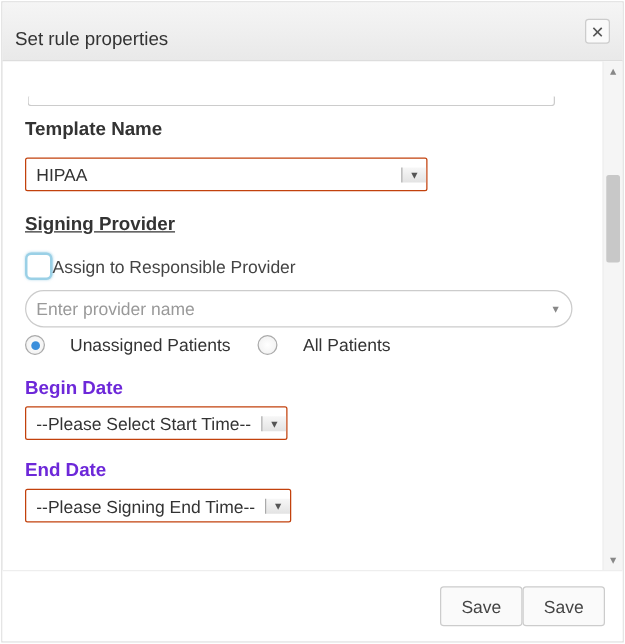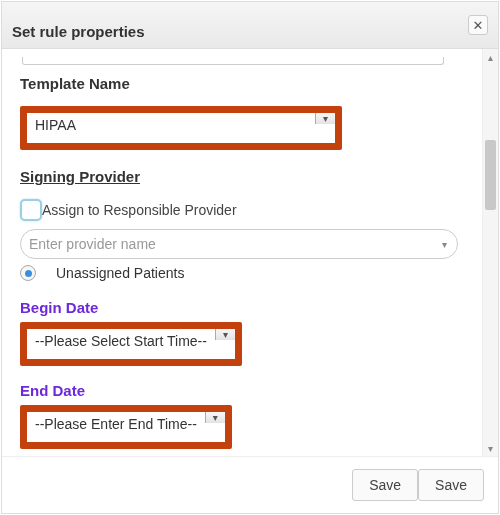--- a/index.html
+++ b/index.html
@@ -25,21 +25,21 @@
   }
   .titlebar {
     background: linear-gradient(#f5f5f5, #e9e9e9);
     border-bottom: 1px solid #ddd;
     padding: 8px 10px;
     display: flex;
     align-items: center;
     justify-content: space-between;
   }
   .titlebar .title {
-    font-weight: bold;
+    font-weight: normal;
     font-size: 15px;
     color: #333;
     margin-top: 13px;
   }
   .close-x {
     width: 20px;
     height: 20px;
     border: 1px solid #ccc;
     border-radius: 3px;
     background: #fafafa;
@@ -54,20 +54,21 @@
   .body-outer {
     flex: 1;
     position: relative;
     display: flex;
     overflow: hidden;
   }
   .body-scroll {
     flex: 1;
     overflow-y: hidden;
     padding: 8px 18px 12px 18px;
+    margin-top: 20px;
   }
   .scrollbar {
     width: 16px;
     background: #f5f5f5;
     border-left: 1px solid #eee;
     position: relative;
   }
   .scrollbar .arrow {
     height: 16px;
     display: flex;
@@ -102,25 +103,25 @@
     background: #fff;
   }
   .section-label {
     font-weight: bold;
     font-size: 15px;
     color: #333;
     margin: 6px 0 14px 0;
   }
   .combo {
     display: inline-flex;
-    align-items: flex-start;
-    border: 7px solid #c2410c;
+    align-items: center;
+    border: 1px solid #c2410c;
     border-radius: 2px;
     background: #fff;
-    height: 44px;
+    height: 27px;
     overflow: hidden;
   }
   .combo.full { width: 322px; }
   .combo .combo-text {
     flex: 1;
     padding: 4px 8px;
     color: #333;
     white-space: nowrap;
     overflow: hidden;
     display: flex;
@@ -261,31 +262,35 @@
       <div class="text-combo">
         <span>Enter provider name</span>
         <span class="caret">▾</span>
       </div>
 
       <div class="radio-row">
         <div class="radio-opt">
           <div class="radio-outer checked"></div>
           <span>Unassigned Patients</span>
         </div>
+        <div class="radio-opt">
+          <div class="radio-outer"></div>
+          <span>All Patients</span>
+        </div>
       </div>
 
       <div class="subsection">Begin Date</div>
       <div class="combo">
         <div class="combo-text">--Please Select Start Time--</div>
         <div class="combo-btn">▾</div>
       </div>
 
       <div class="subsection" style="margin-top:16px;">End Date</div>
       <div class="combo">
-        <div class="combo-text">--Please Enter End Time--</div>
+        <div class="combo-text">--Please Signing End Time--</div>
         <div class="combo-btn">▾</div>
       </div>
 
     </div>
 
     <div class="scrollbar">
       <div class="arrow">▴</div>
       <div class="track">
         <div class="thumb"></div>
       </div>

